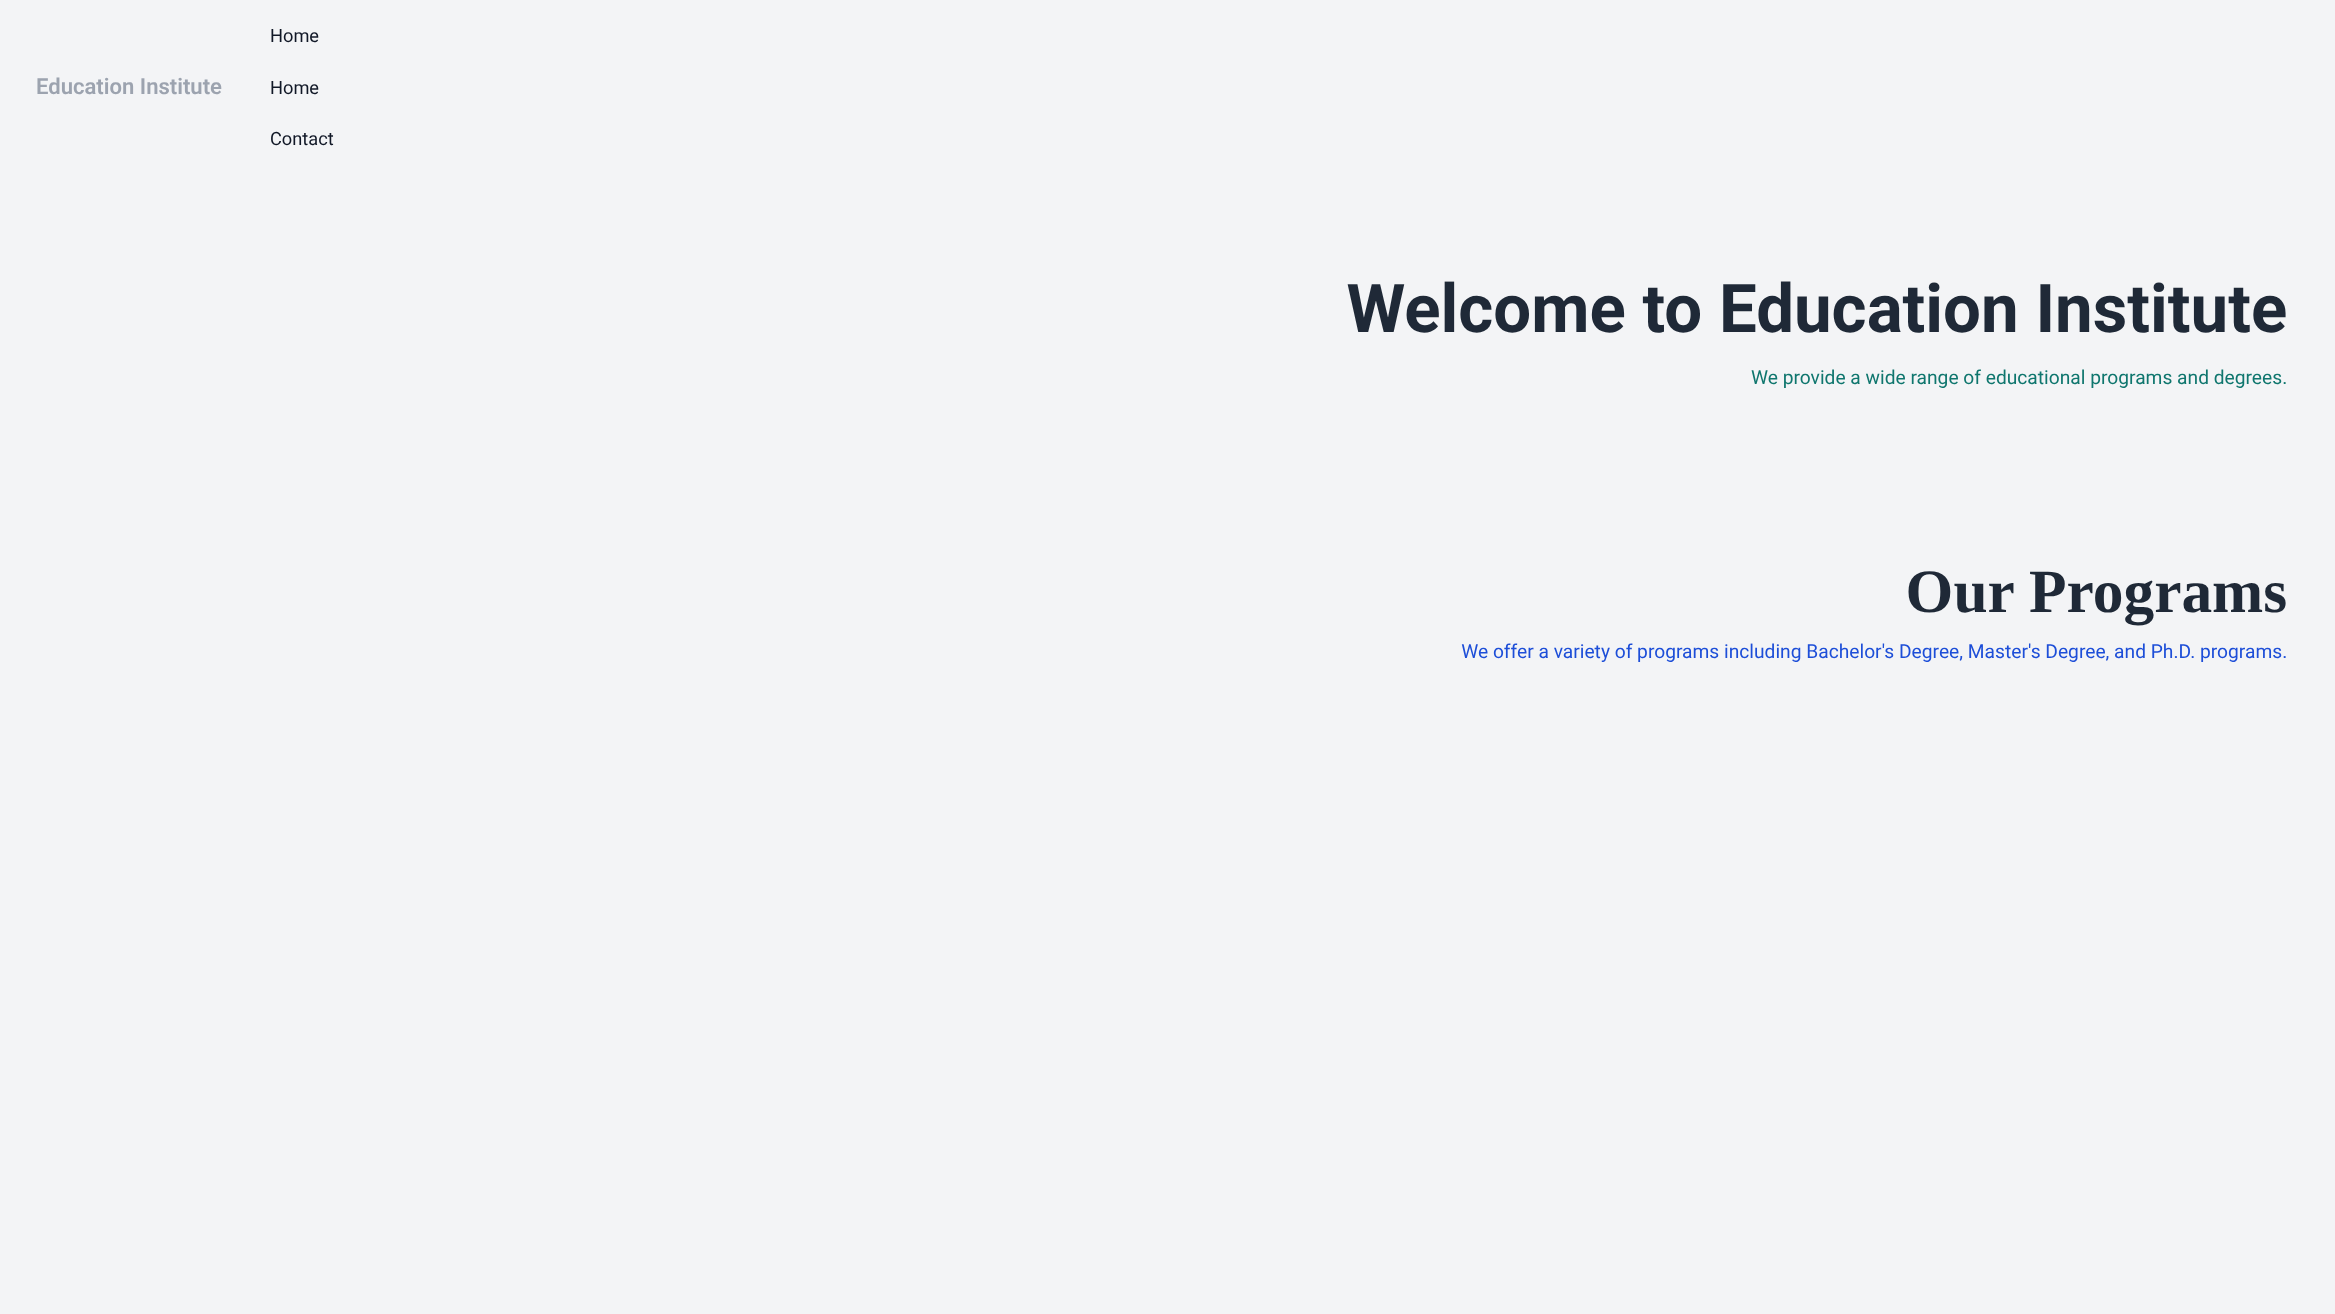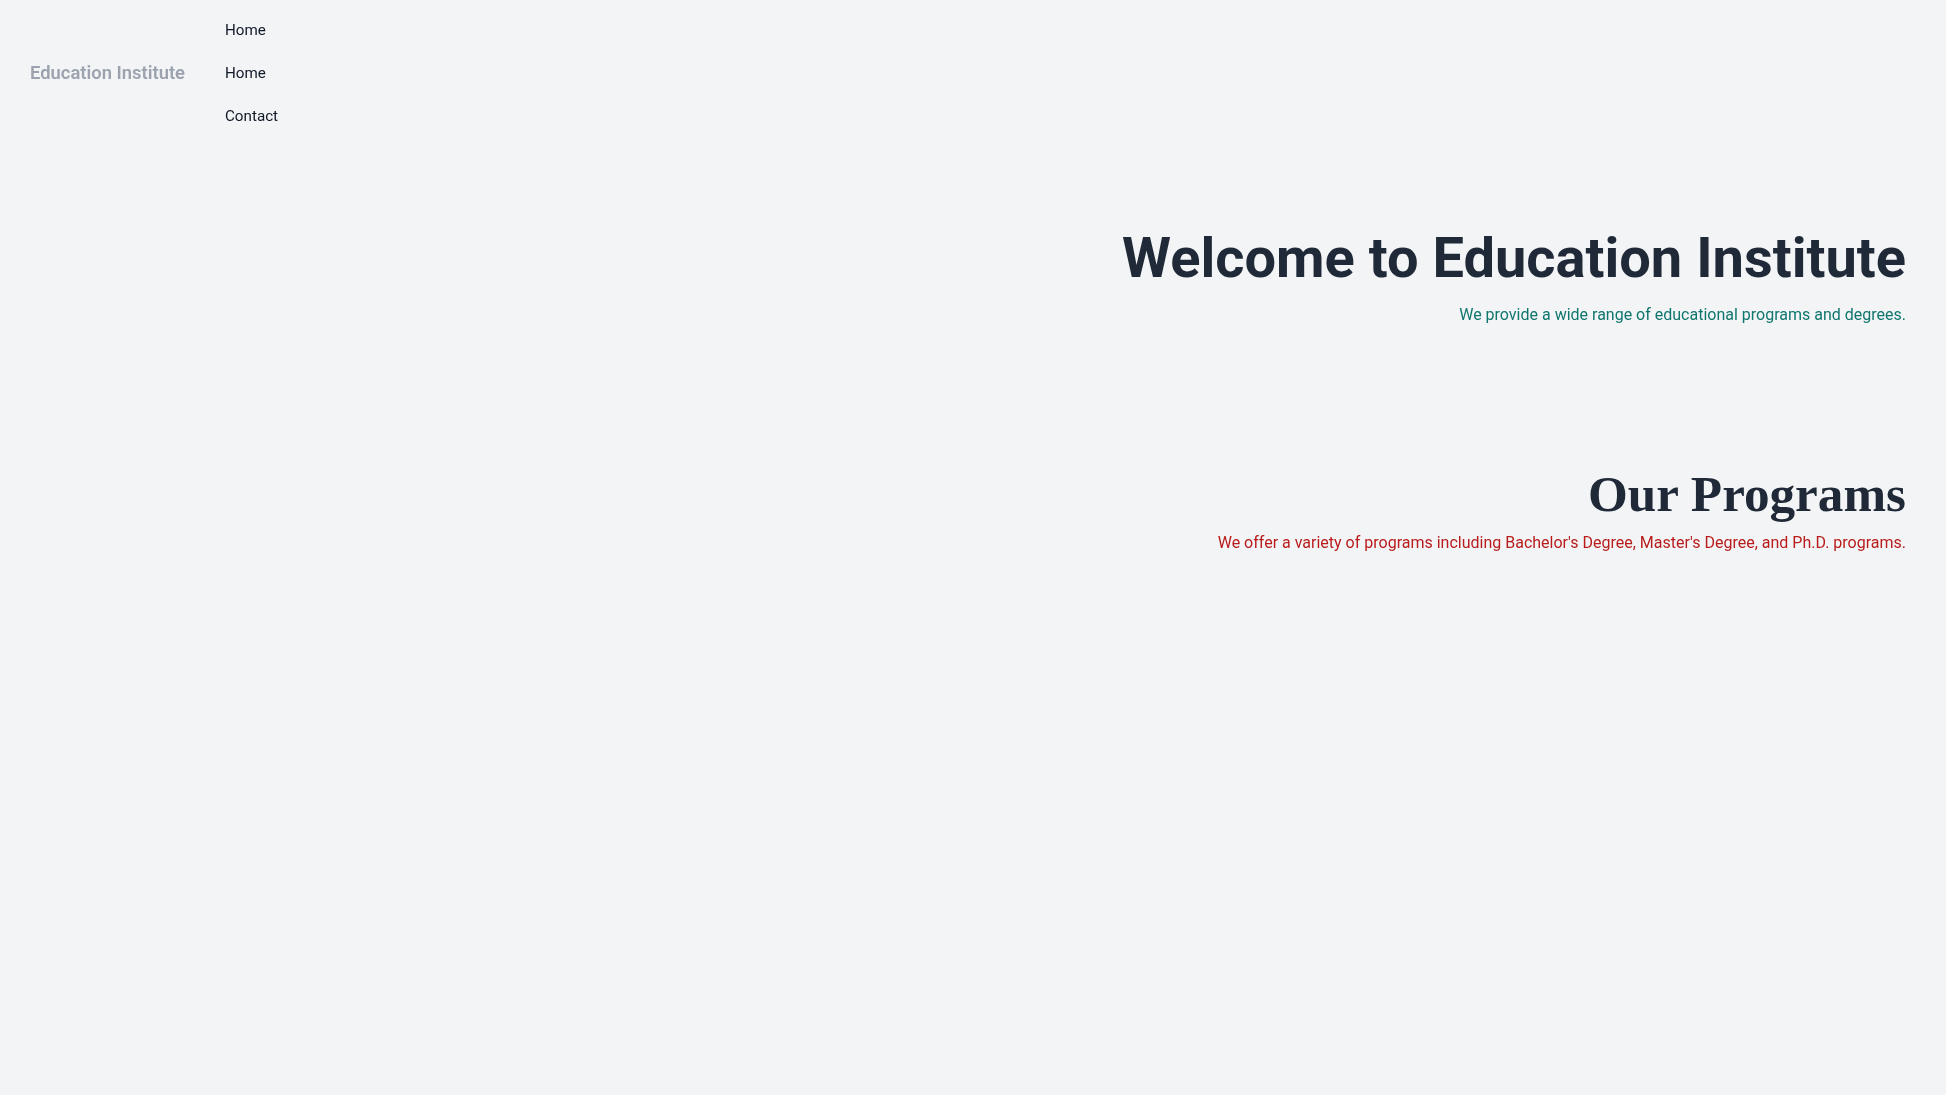--- a/index.html
+++ b/index.html
@@ -62,21 +62,21 @@
     .section-title {
       font-size: 3.2rem;
       font-weight: 700;
       color: #1f2937;
       margin-bottom: 10px;
       font-family: Liberation Serif, serif;
     }
 
     .section-desc {
       font-size: 1rem;
-      color: #b91c1c;
+      color: #1d4ed8;
     }
   </style>
 </head>
 <body>
 
 <nav>
   <span class="nav-brand">Education Institute</span>
   <ul class="nav-links">
     <li>
       <a>Home</a>

